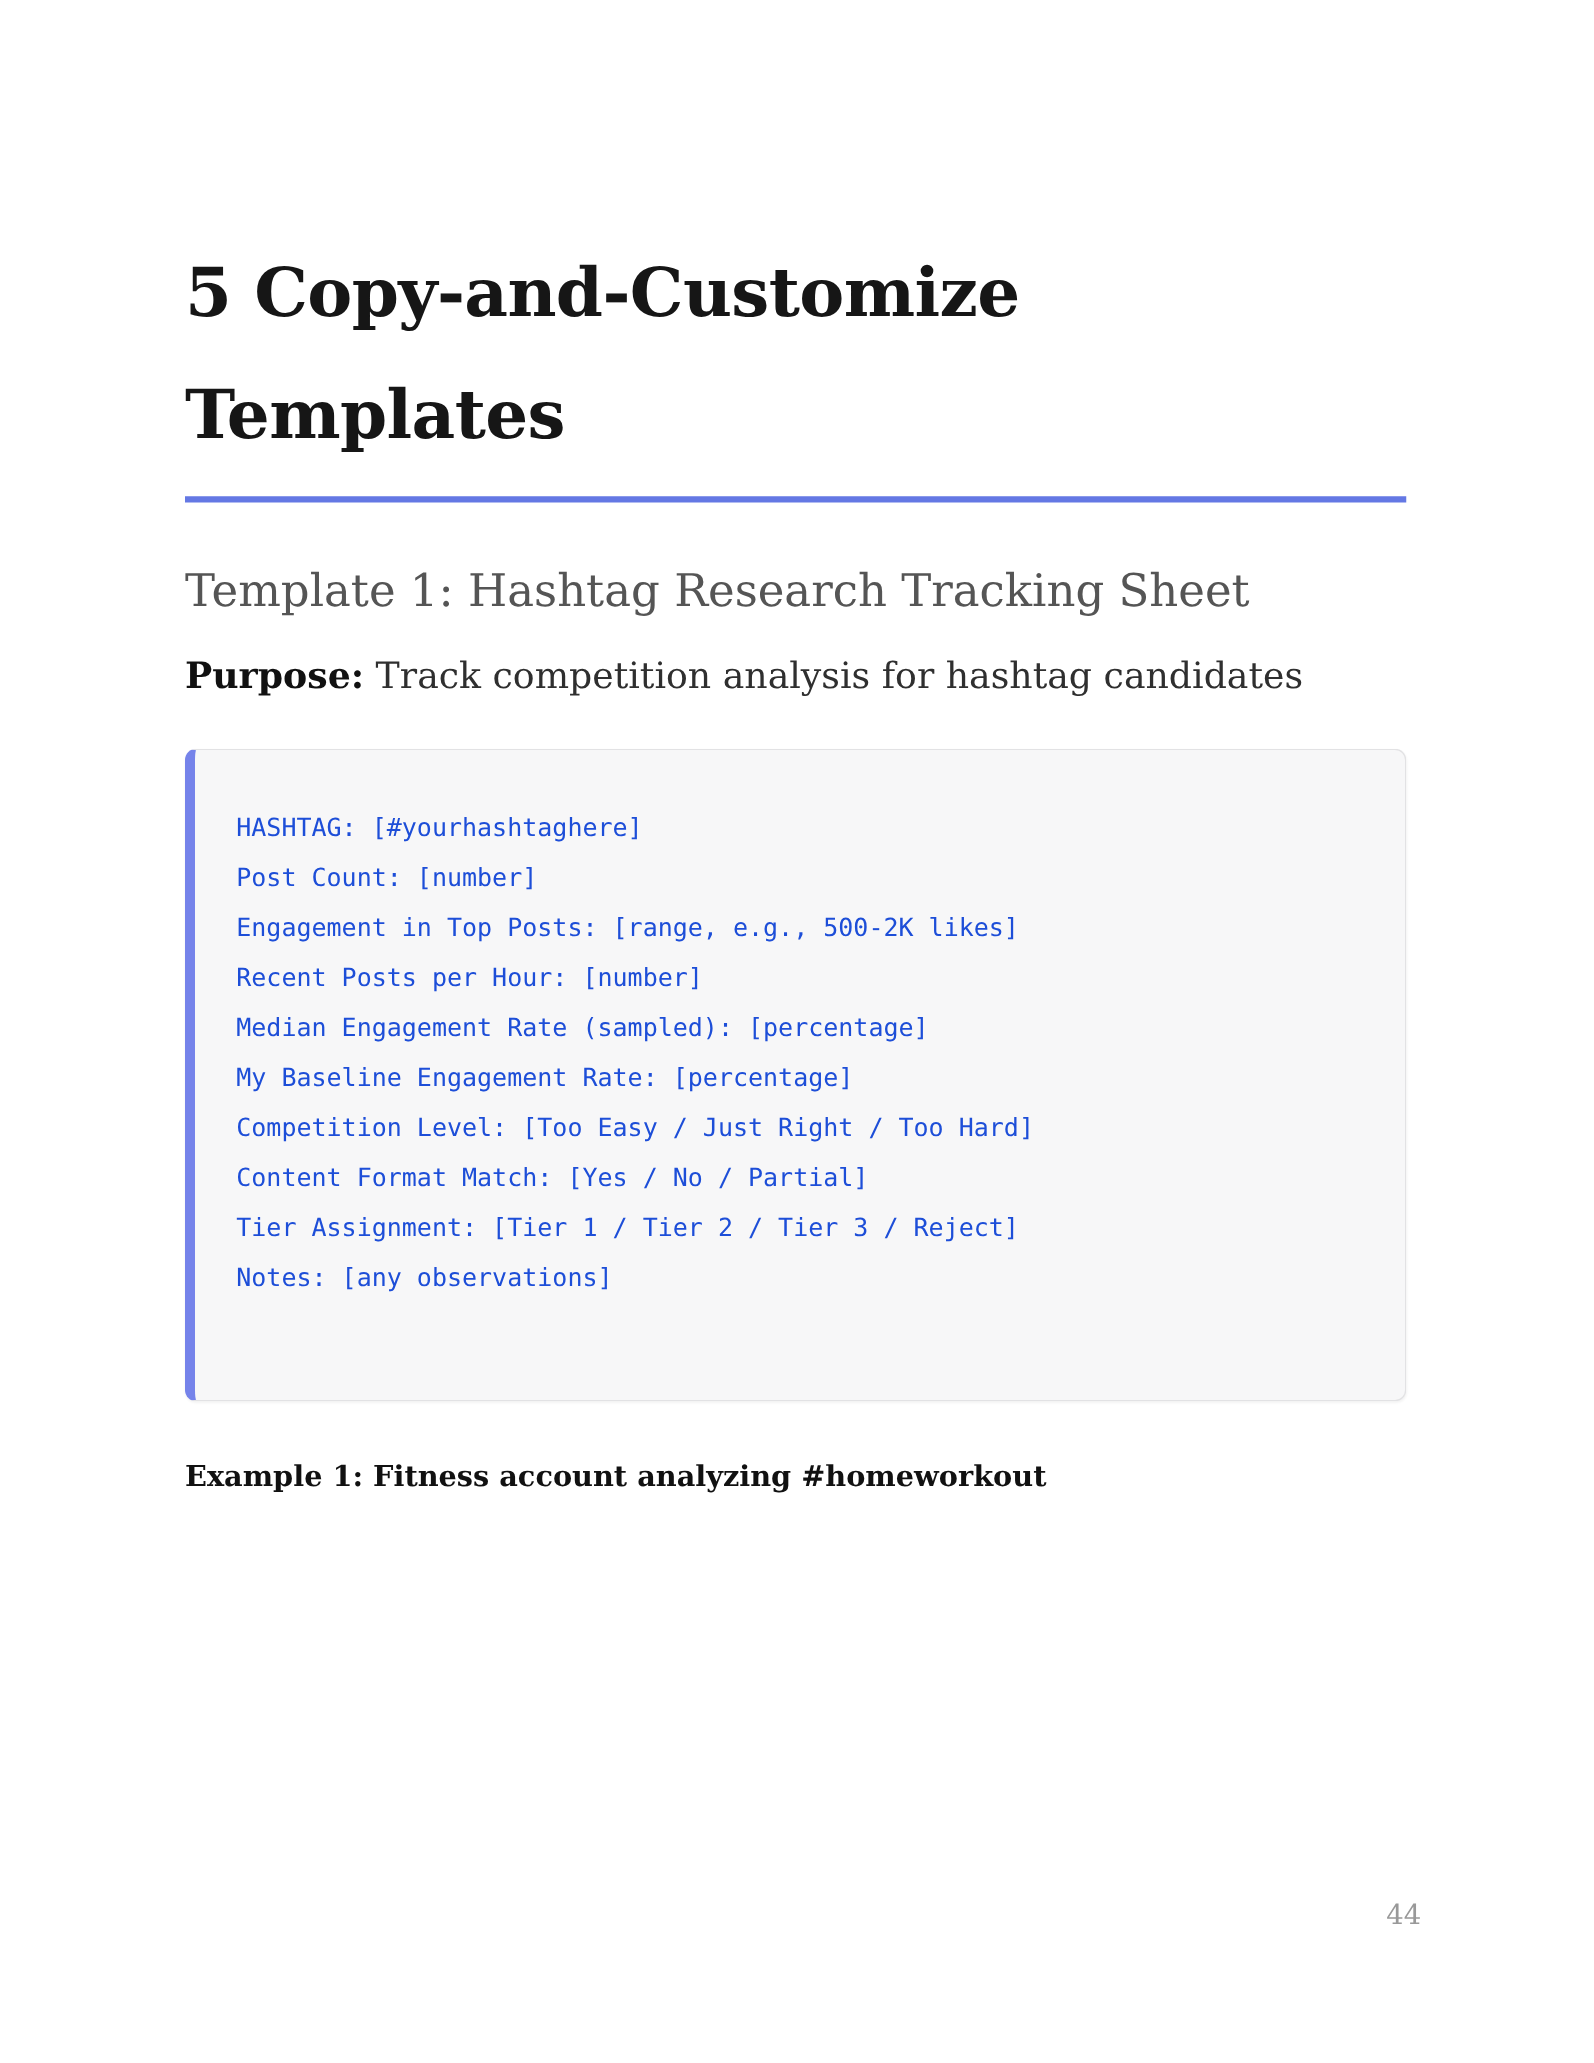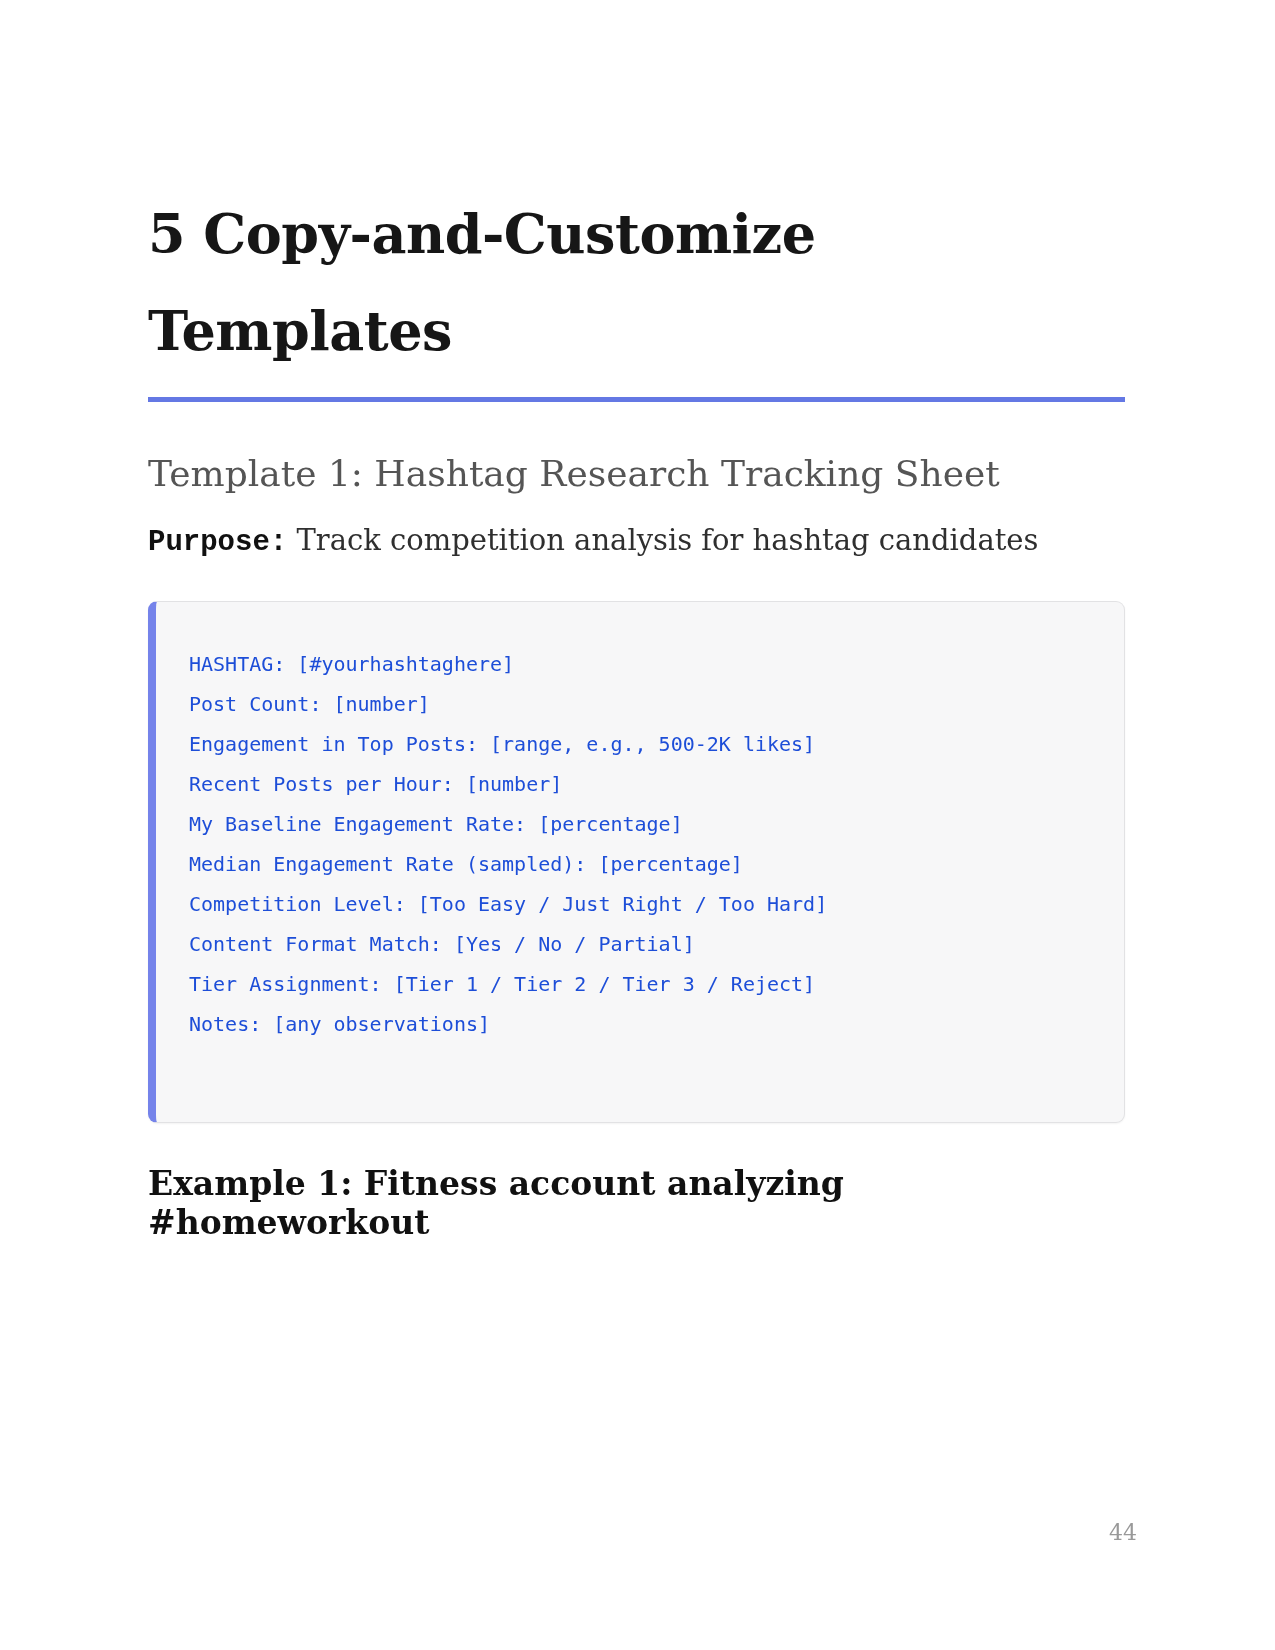--- a/index.html
+++ b/index.html
@@ -44,21 +44,20 @@
   }
   .purpose-line {
     margin-top: 25px;
     font-size: 29px;
     line-height: 39px;
     color: #2f2f2f;
   }
   .purpose-line .label {
     font-weight: 700;
     color: #111111;
-    font-family: Liberation Mono, monospace;
   }
   .code-box {
     margin-top: 39px;
     width: 100%;
     height: 522px;
     background: var(--code-bg, #f7f7f8);
     border: 1px solid #e2e2e4;
     border-left: 8px solid var(--code-border, #7583ea);
     border-radius: 9px;
     padding: 42px 24px 0 33px;
@@ -66,21 +65,21 @@
   }
   .code-line {
     font-family: "DejaVu Sans Mono", "Liberation Mono", monospace;
     font-size: 20px;
     line-height: 40px;
     color: #1d4ed8;
     white-space: pre;
   }
   .example-heading {
     margin-top: 41px;
-    font-size: 33px;
+    font-size: 23px;
     line-height: 39px;
     font-weight: 700;
     color: #111111;
   }
   .page-number {
     position: absolute;
     top: 1519px;
     right: 138px;
     font-size: 22px;
     line-height: 28px;
@@ -102,22 +101,22 @@
     <p class="purpose-line">
       <span class="label">Purpose:</span><span> Track competition analysis for hashtag candidates</span>
     </p>
 
     <div class="code-box">
 
     <div class="code-line">HASHTAG: [#yourhashtaghere]</div>
         <div class="code-line">Post Count: [number]</div>
         <div class="code-line">Engagement in Top Posts: [range, e.g., 500-2K likes]</div>
         <div class="code-line">Recent Posts per Hour: [number]</div>
+        <div class="code-line">Median Engagement Rate (sampled): [percentage]</div>
         <div class="code-line">My Baseline Engagement Rate: [percentage]</div>
-        <div class="code-line">Median Engagement Rate (sampled): [percentage]</div>
         <div class="code-line">Competition Level: [Too Easy / Just Right / Too Hard]</div>
         <div class="code-line">Content Format Match: [Yes / No / Partial]</div>
         <div class="code-line">Tier Assignment: [Tier 1 / Tier 2 / Tier 3 / Reject]</div>
         <div class="code-line">Notes: [any observations]</div>
       </div>
 
     <h3 class="example-heading">Example 1: Fitness account analyzing #homeworkout</h3>
 
   </div>
 

